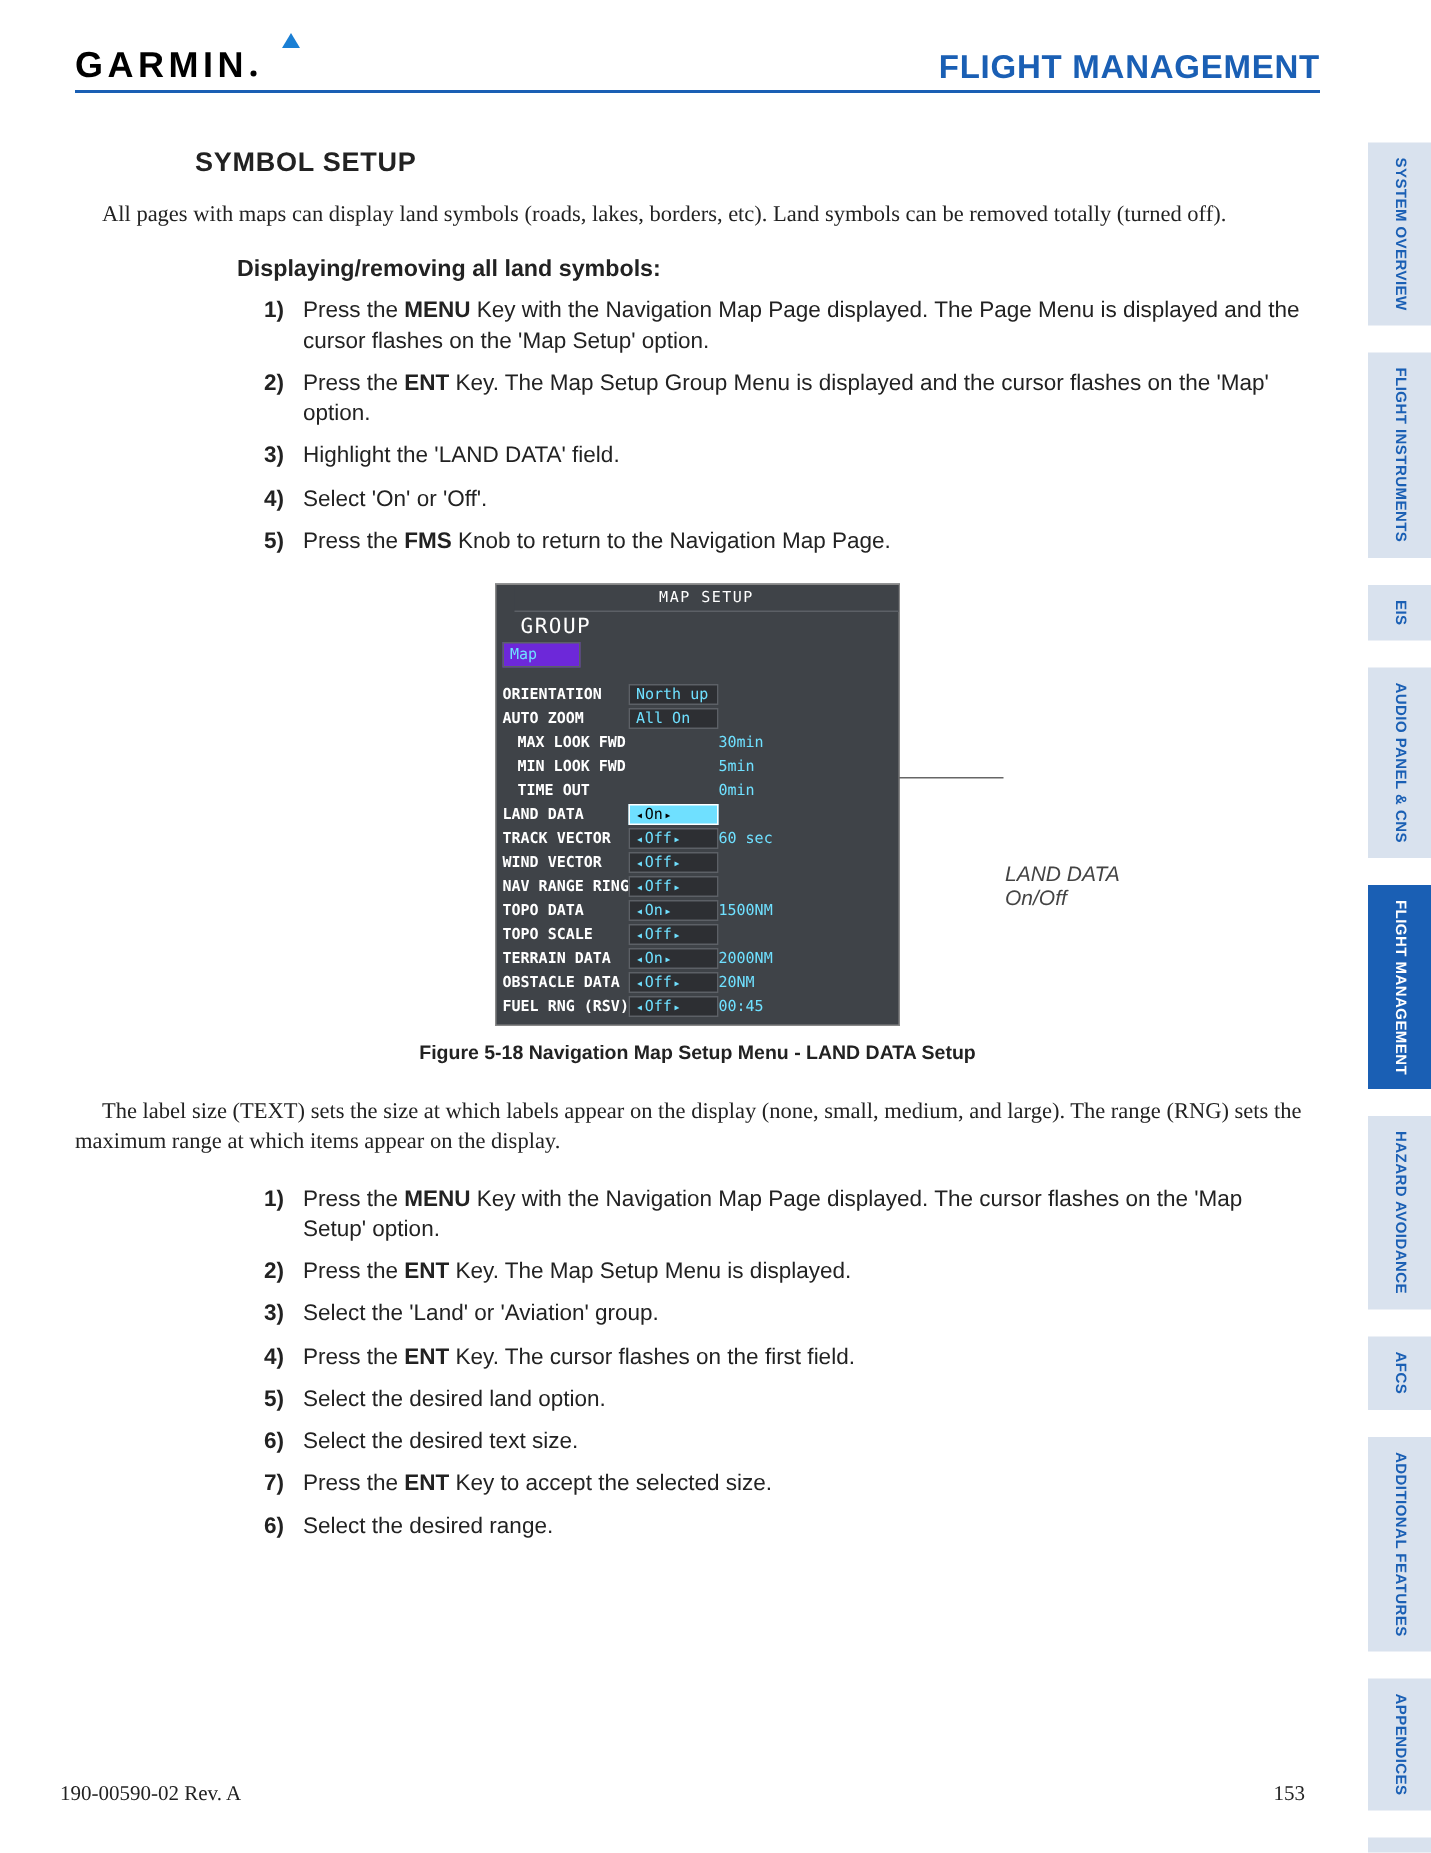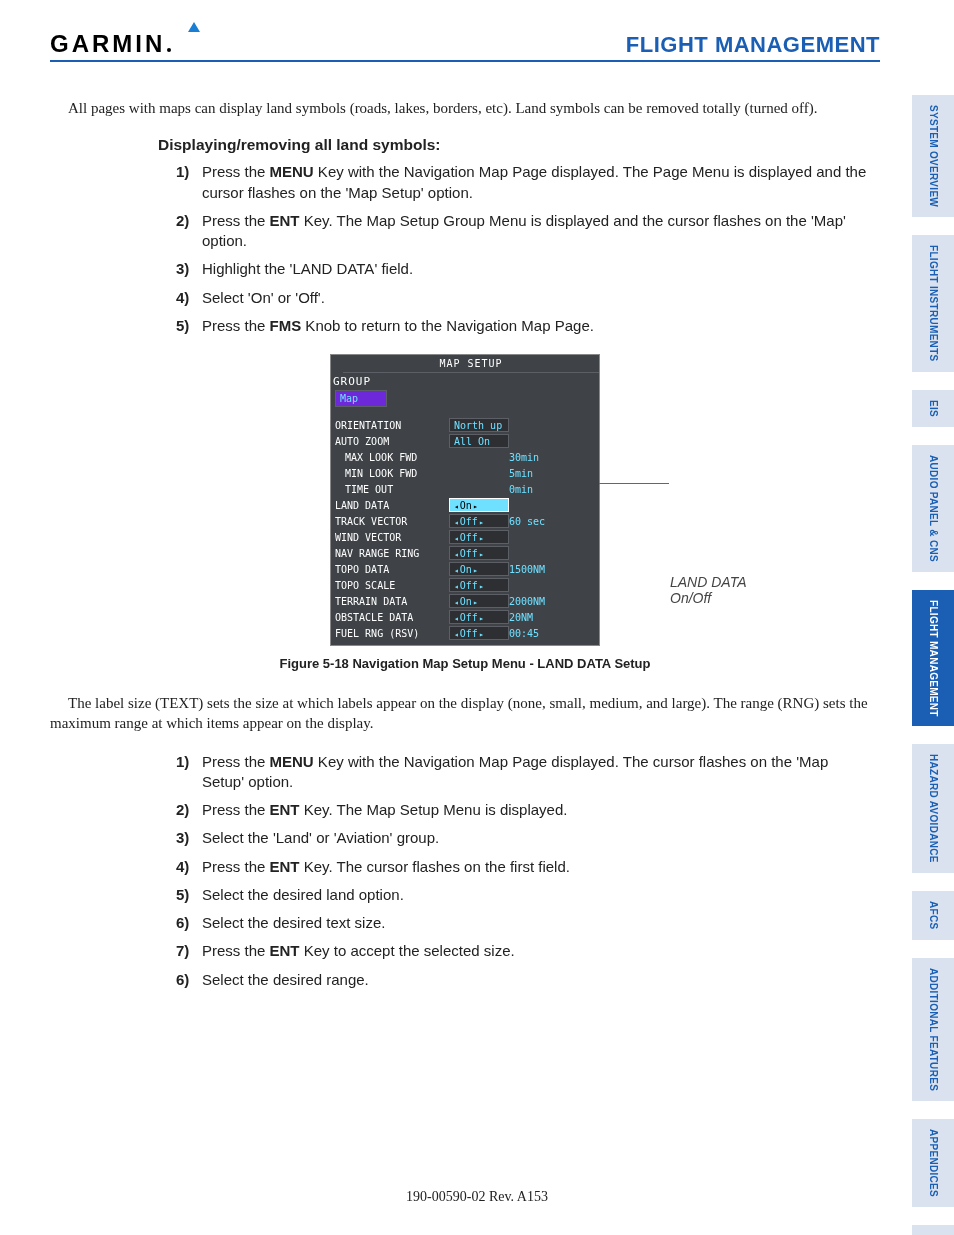--- a/index.html
+++ b/index.html
@@ -120,39 +120,39 @@
   .ms-title {
     text-align: center;
     padding: 3px 0;
     background: #3f4348;
     border-bottom: 1px solid #5c6066;
     font-size: 10px;
     letter-spacing: 1px;
     margin-left: 12px;
   }
   .ms-group-row {
-    padding: 2px 4px 0 2px;
-    font-size: 11px;
+    padding: 2px 4px 0 16px;
+    font-size: 14px;
     letter-spacing: 1px;
   }
   .ms-group-val {
     margin: 2px 4px 6px 4px;
     padding: 2px 4px;
     background: #6d28d9;
     border: 1px solid #5c6066;
     width: 52px;
     color: #6fe0ff;
   }
   .ms-body { padding: 4px 4px 4px 4px; }
   .ms-row {
     display: flex;
     align-items: center;
     height: 16px;
   }
-  .ms-label { width: 114px; white-space: nowrap; }
+  .ms-label { width: 84px; white-space: nowrap; font-weight: bold; }
   .ms-label.indent { padding-left: 10px; }
   .ms-val {
     width: 60px;
     color: #6fe0ff;
     padding: 0 4px;
     position: relative;
     white-space: nowrap;
   }
   .ms-val.box {
     background: #2d2f33;
@@ -197,25 +197,25 @@
   .fig-caption {
     text-align: center;
     font-family: 'Arial Narrow', Arial, sans-serif;
     font-weight: 700;
     font-size: 13px;
     margin: 10px 0 22px 0;
   }
 
   .footer {
     position: absolute;
-    left: 62px;
+    left: 40px;
     bottom: 30px;
     width: 830px;
     display: flex;
-    justify-content: center;
+    justify-content: space-between;
     align-items: baseline;
     font-size: 14px;
   }
   .footer .rev { font-family: Georgia, serif; }
   .footer .guide {
     font-family: 'Arial Narrow', Arial, sans-serif;
     font-weight: 700;
     font-size: 15px;
   }
   .footer .pg { font-family: Georgia, serif; }
@@ -257,20 +257,21 @@
 <div class="page">
 
   <div class="header-row">
     <div class="logo">
       <span class="tri"></span>
       <span>GARMIN</span><span class="dot"></span>
     </div>
     <div class="chapter-title">FLIGHT MANAGEMENT</div>
   </div>
 
+  <div class="section-title">SYMBOL SETUP</div>
 
   <p class="body-para">All pages with maps can display land symbols (roads, lakes, borders, etc).  Land symbols can be removed totally (turned off).</p>
 
   <div class="sub-head">Displaying/removing all land symbols:</div>
 
   <ol class="steps" id="steps1">
       <li>
         <span class="num">1)</span>
         <span class="txt">Press the <span class="bold">MENU</span> Key with the Navigation Map Page displayed.  The Page Menu is displayed and the cursor flashes on the 'Map Setup' option.</span>
       </li>

